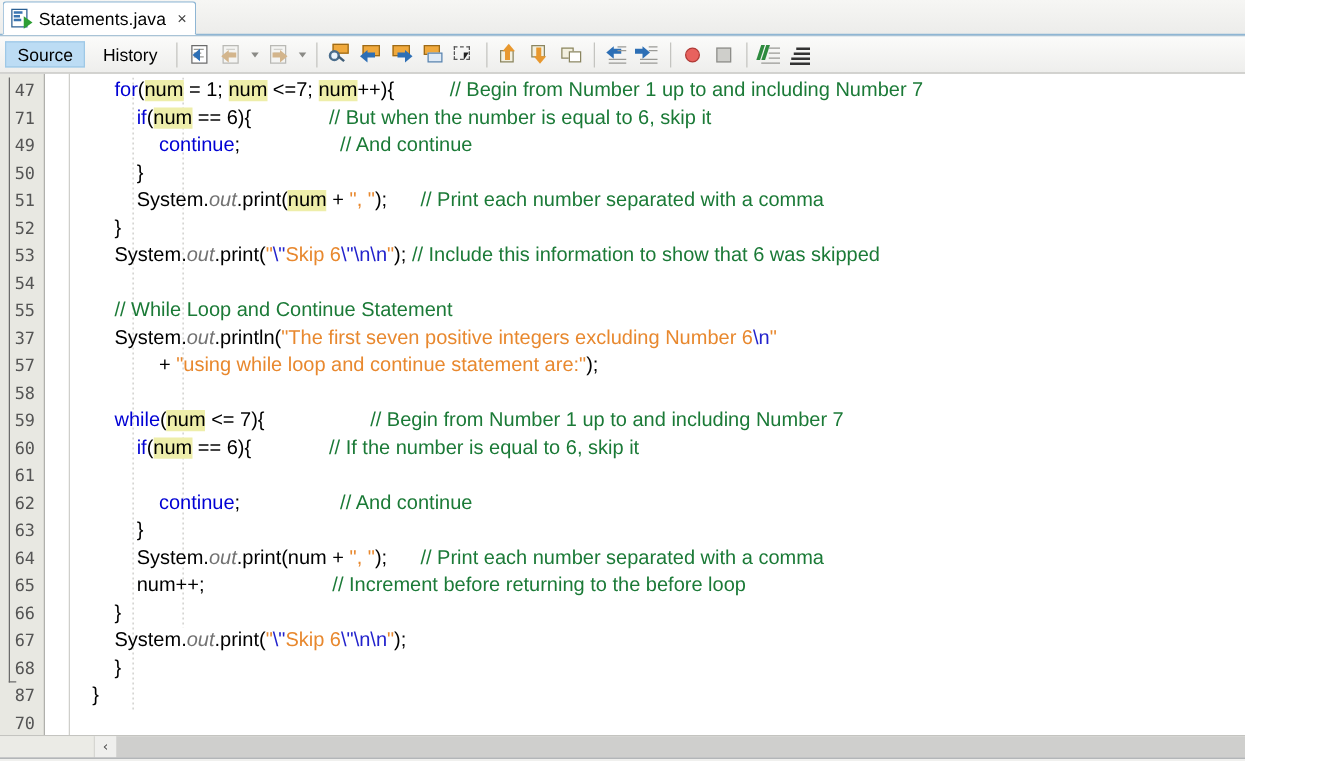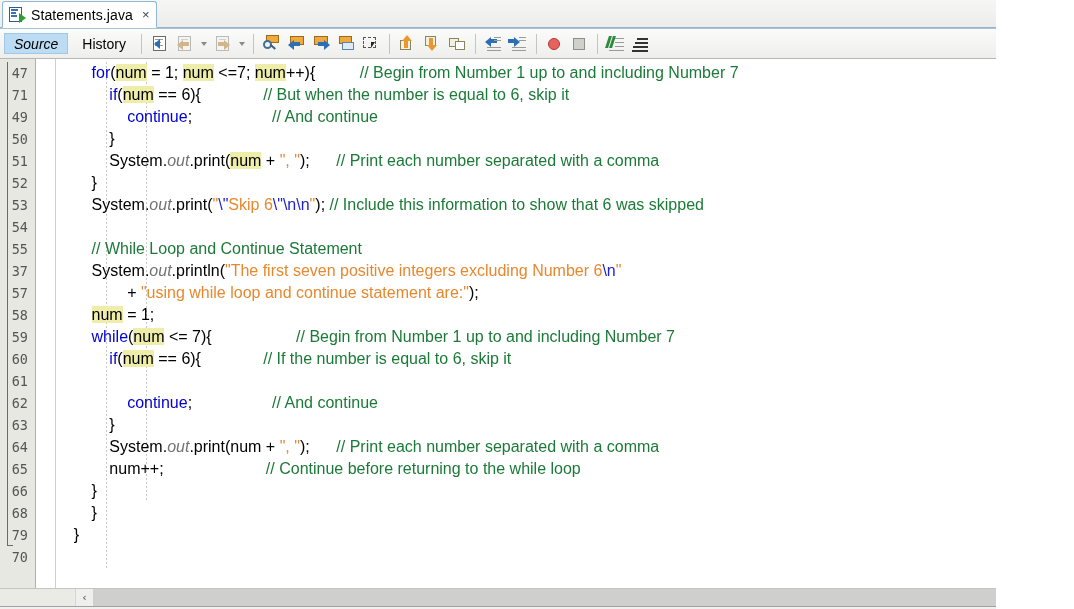--- a/index.html
+++ b/index.html
@@ -49,21 +49,21 @@
   .toolbar{
     height:29px;flex:0 0 29px;
     background:linear-gradient(to bottom,#fbfbfa 0%,#eeeeec 100%);
     border-bottom:1px solid #b6b6b2;
     display:flex;align-items:center;
   }
   .viewtab{
     height:21px;line-height:21px;padding:0 9px;margin-left:4px;
     font-size:14px;color:#000;border:1px solid transparent;box-sizing:border-box;
   }
-  .viewtab.sel{background:#bcdcf4;border:1px solid #9ec8e6;font-style:italic;}
+  .viewtab.sel{background:#bcdcf4;border:1px solid #9ec8e6;}
   .tb-sep{width:1px;height:20px;background:#c4c4c0;margin:0 5px;}
   .tbtn{width:23px;height:23px;margin:0 1px;position:relative;display:inline-block;}
   .tbtn.narrow{width:11px;}
   .tbtn .arrow-dn{
     position:absolute;left:3px;top:10px;width:0;height:0;
     border-left:3px solid transparent;border-right:3px solid transparent;border-top:4px solid #8a8a86;
   }
   
   .ic{position:absolute;left:3px;top:3px;width:17px;height:17px;}
   .ic .doc{position:absolute;left:0;top:1px;width:13px;height:15px;background:#fff;border:1px solid #6b6b6b;box-sizing:border-box;}
@@ -330,31 +330,32 @@
         <div class="row"><span class="lnum">71</span><span class="codetext"><span>            </span><span class="kw">if</span><span>(</span><span class="hl">num</span><span> == </span><span>6</span><span>){</span><span>              </span><span class="cm">// But when the number is equal to 6, skip it</span></span></div>
         <div class="row"><span class="lnum">49</span><span class="codetext"><span>                </span><span class="kw">continue</span><span>;</span><span>                  </span><span class="cm">// And continue</span></span></div>
         <div class="row"><span class="lnum">50</span><span class="codetext"><span>            }</span></span></div>
         <div class="row"><span class="lnum">51</span><span class="codetext"><span>            System.</span><span class="fld">out</span><span>.print(</span><span class="hl">num</span><span> + </span><span class="st">", "</span><span>);</span><span>      </span><span class="cm">// Print each number separated with a comma</span></span></div>
         <div class="row"><span class="lnum">52</span><span class="codetext"><span>        }</span></span></div>
         <div class="row"><span class="lnum">53</span><span class="codetext"><span>        System.</span><span class="fld">out</span><span>.print(</span><span class="st">"</span><span class="esc">\"</span><span class="st">Skip 6</span><span class="esc">\"</span><span class="esc">\n\n</span><span class="st">"</span><span>); </span><span class="cm">// Include this information to show that 6 was skipped</span></span></div>
         <div class="row"><span class="lnum">54</span><span class="codetext"></span></div>
         <div class="row"><span class="lnum">55</span><span class="codetext"><span>        </span><span class="cm">// While Loop and Continue Statement</span></span></div>
         <div class="row"><span class="lnum">37</span><span class="codetext"><span>        System.</span><span class="fld">out</span><span>.println(</span><span class="st">"The first seven positive integers excluding Number 6</span><span class="esc">\n</span><span class="st">"</span></span></div>
         <div class="row"><span class="lnum">57</span><span class="codetext"><span>                + </span><span class="st">"using while loop and continue statement are:"</span><span>);</span></span></div>
-        <div class="row"><span class="lnum">58</span><span class="codetext"><span>        </span><span class="hl">num</span><span> = </span><span>1</span><span>;</span></span></div>
+        <div class="row"><span class="lnum">58</span></div>
         <div class="row"><span class="lnum">59</span><span class="codetext"><span>        </span><span class="kw">while</span><span>(</span><span class="hl">num</span><span> &lt;= </span><span>7</span><span>){</span><span>                   </span><span class="cm">// Begin from Number 1 up to and including Number 7</span></span></div>
         <div class="row"><span class="lnum">60</span><span class="codetext"><span>            </span><span class="kw">if</span><span>(</span><span class="hl">num</span><span> == </span><span>6</span><span>){</span><span>              </span><span class="cm">// If the number is equal to 6, skip it</span></span></div>
         <div class="row"><span class="lnum">61</span></div>
         <div class="row"><span class="lnum">62</span><span class="codetext"><span>                </span><span class="kw">continue</span><span>;</span><span>                  </span><span class="cm">// And continue</span></span></div>
         <div class="row"><span class="lnum">63</span><span class="codetext"><span>            }</span></span></div>
         <div class="row"><span class="lnum">64</span><span class="codetext"><span>            System.</span><span class="fld">out</span><span>.print(num + </span><span class="st">", "</span><span>);</span><span>      </span><span class="cm">// Print each number separated with a comma</span></span></div>
-        <div class="row"><span class="lnum">65</span><span class="codetext"><span>            num++;</span><span>                       </span><span class="cm">// Continue before returning to the while loop</span></span></div>
+        <div class="row"><span class="lnum">65</span><span class="codetext"><span>            num++;</span><span>                       </span><span class="cm">// Increment before returning to the before loop</span></span></div>
         <div class="row"><span class="lnum">66</span><span class="codetext"><span>        }</span></span></div>
+        <div class="row"><span class="lnum">67</span><span class="codetext"><span>        System.</span><span class="fld">out</span><span>.print(</span><span class="st">"</span><span class="esc">\"</span><span class="st">Skip 6</span><span class="esc">\"</span><span class="esc">\n\n</span><span class="st">"</span><span>);</span></span></div>
         <div class="row"><span class="lnum">68</span><span class="codetext"><span>        }</span></span></div>
-        <div class="row"><span class="lnum">79</span><span class="codetext"><span>    }</span></span></div>
+        <div class="row"><span class="lnum">87</span><span class="codetext"><span>    }</span></span></div>
         <div class="row"><span class="lnum">70</span><span class="codetext"></span></div>
       </div>
   </div>
 
   <div class="hscroll">
     <div class="corner"></div>
     <div class="sbleft">‹</div>
     <div class="strack"></div>
   </div>
   <div class="statusline"></div>

